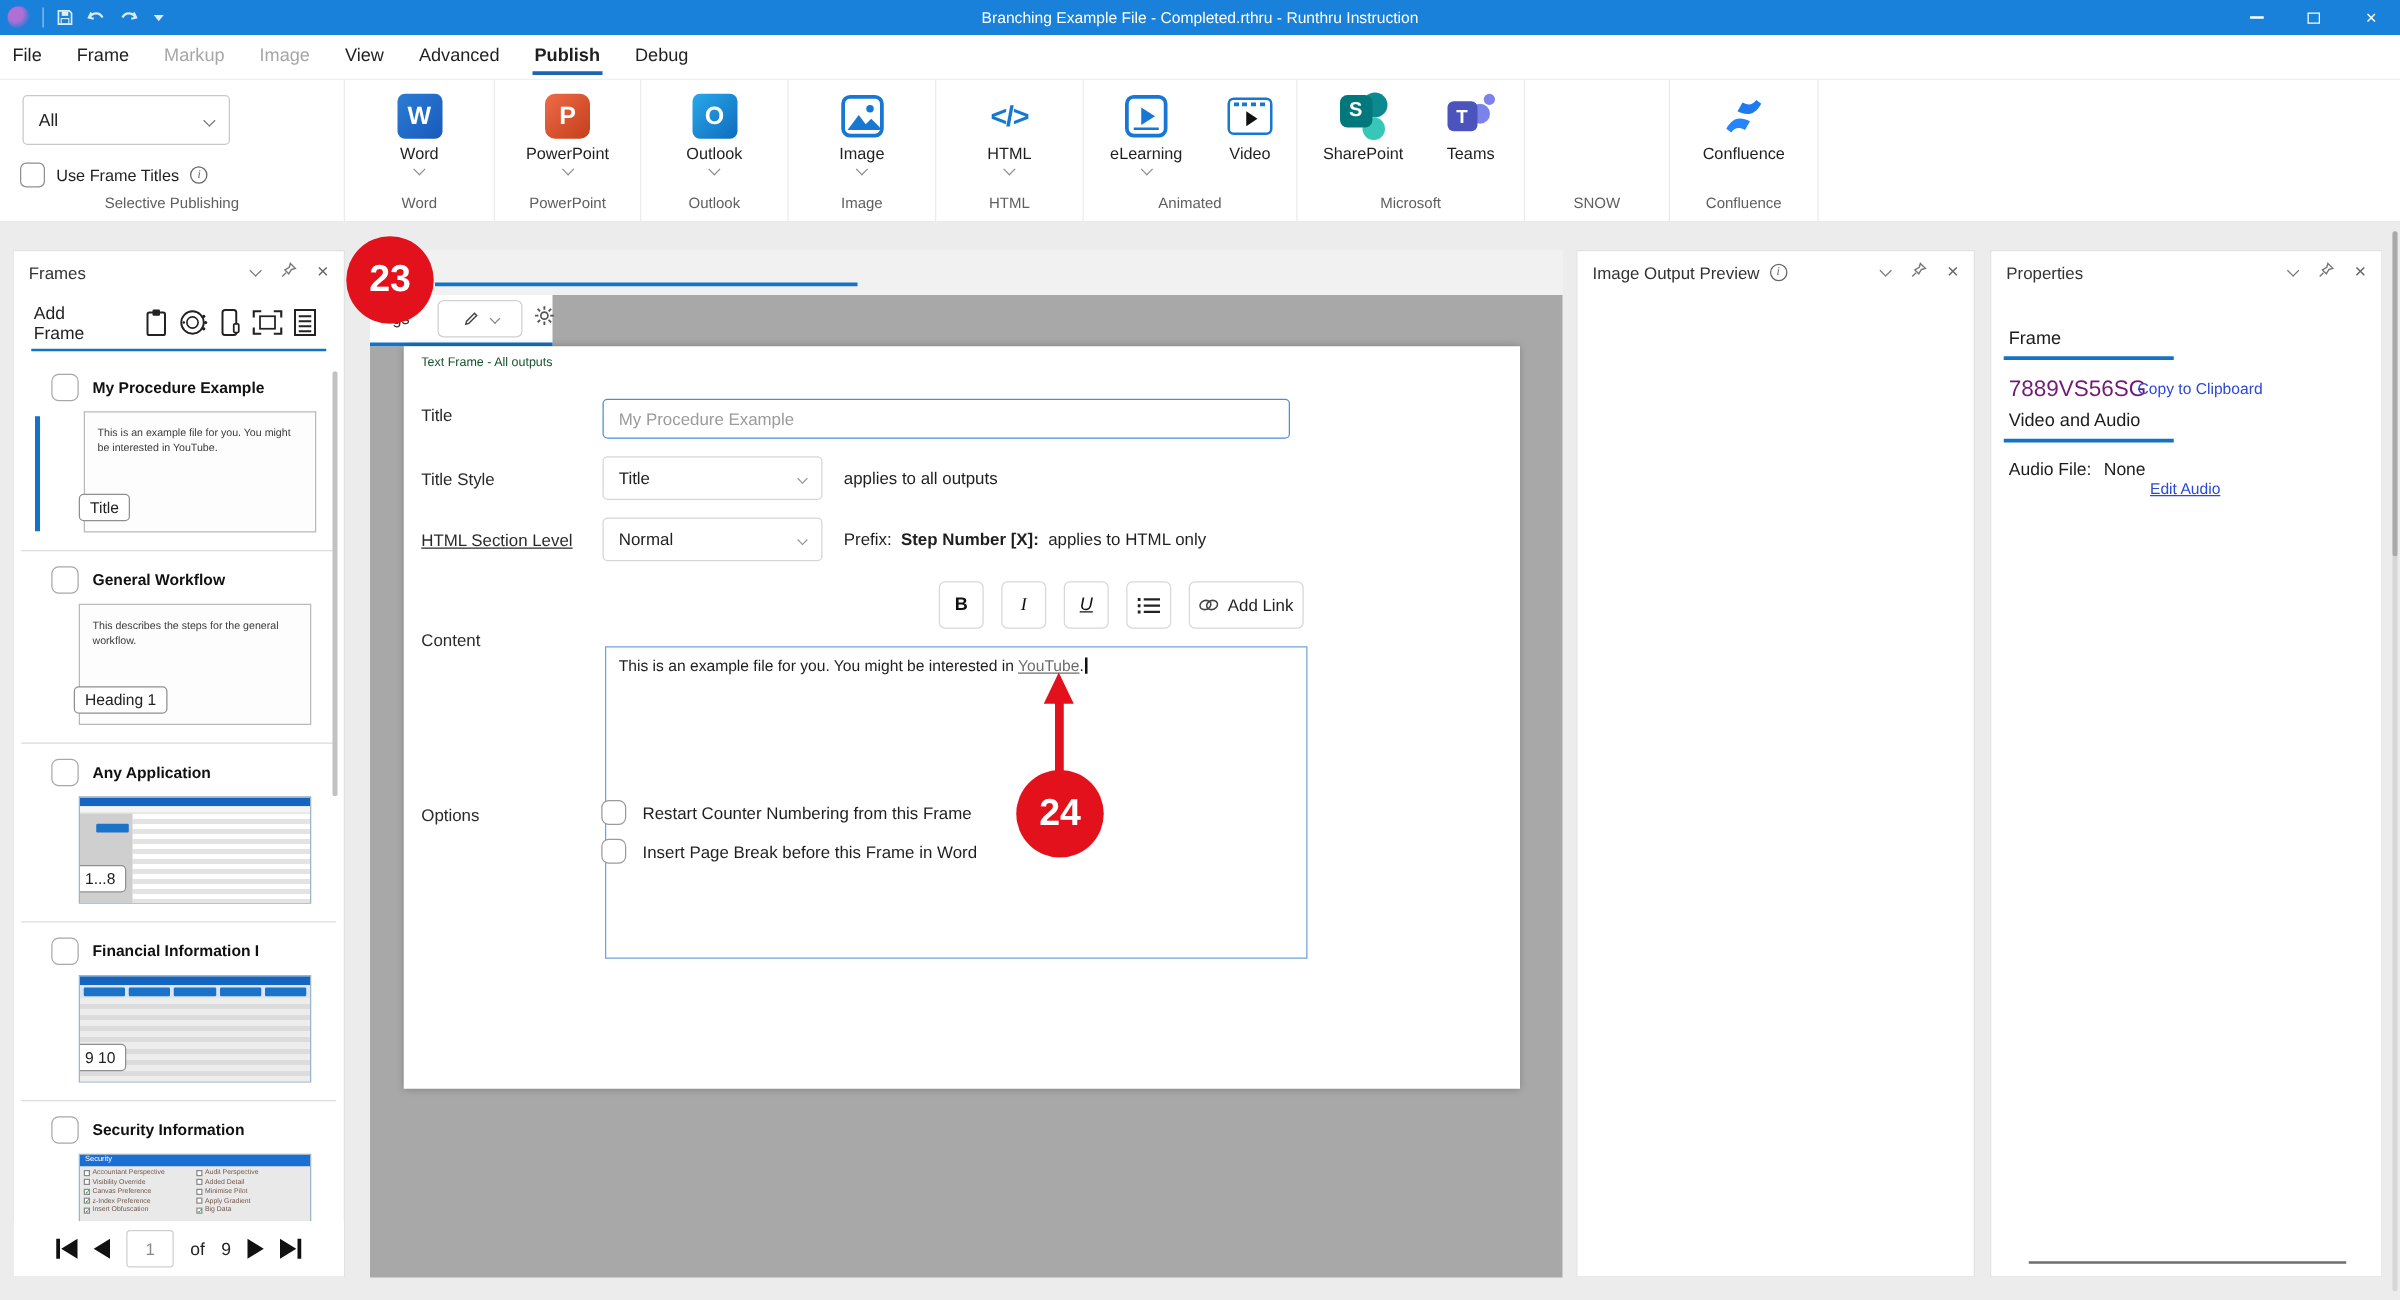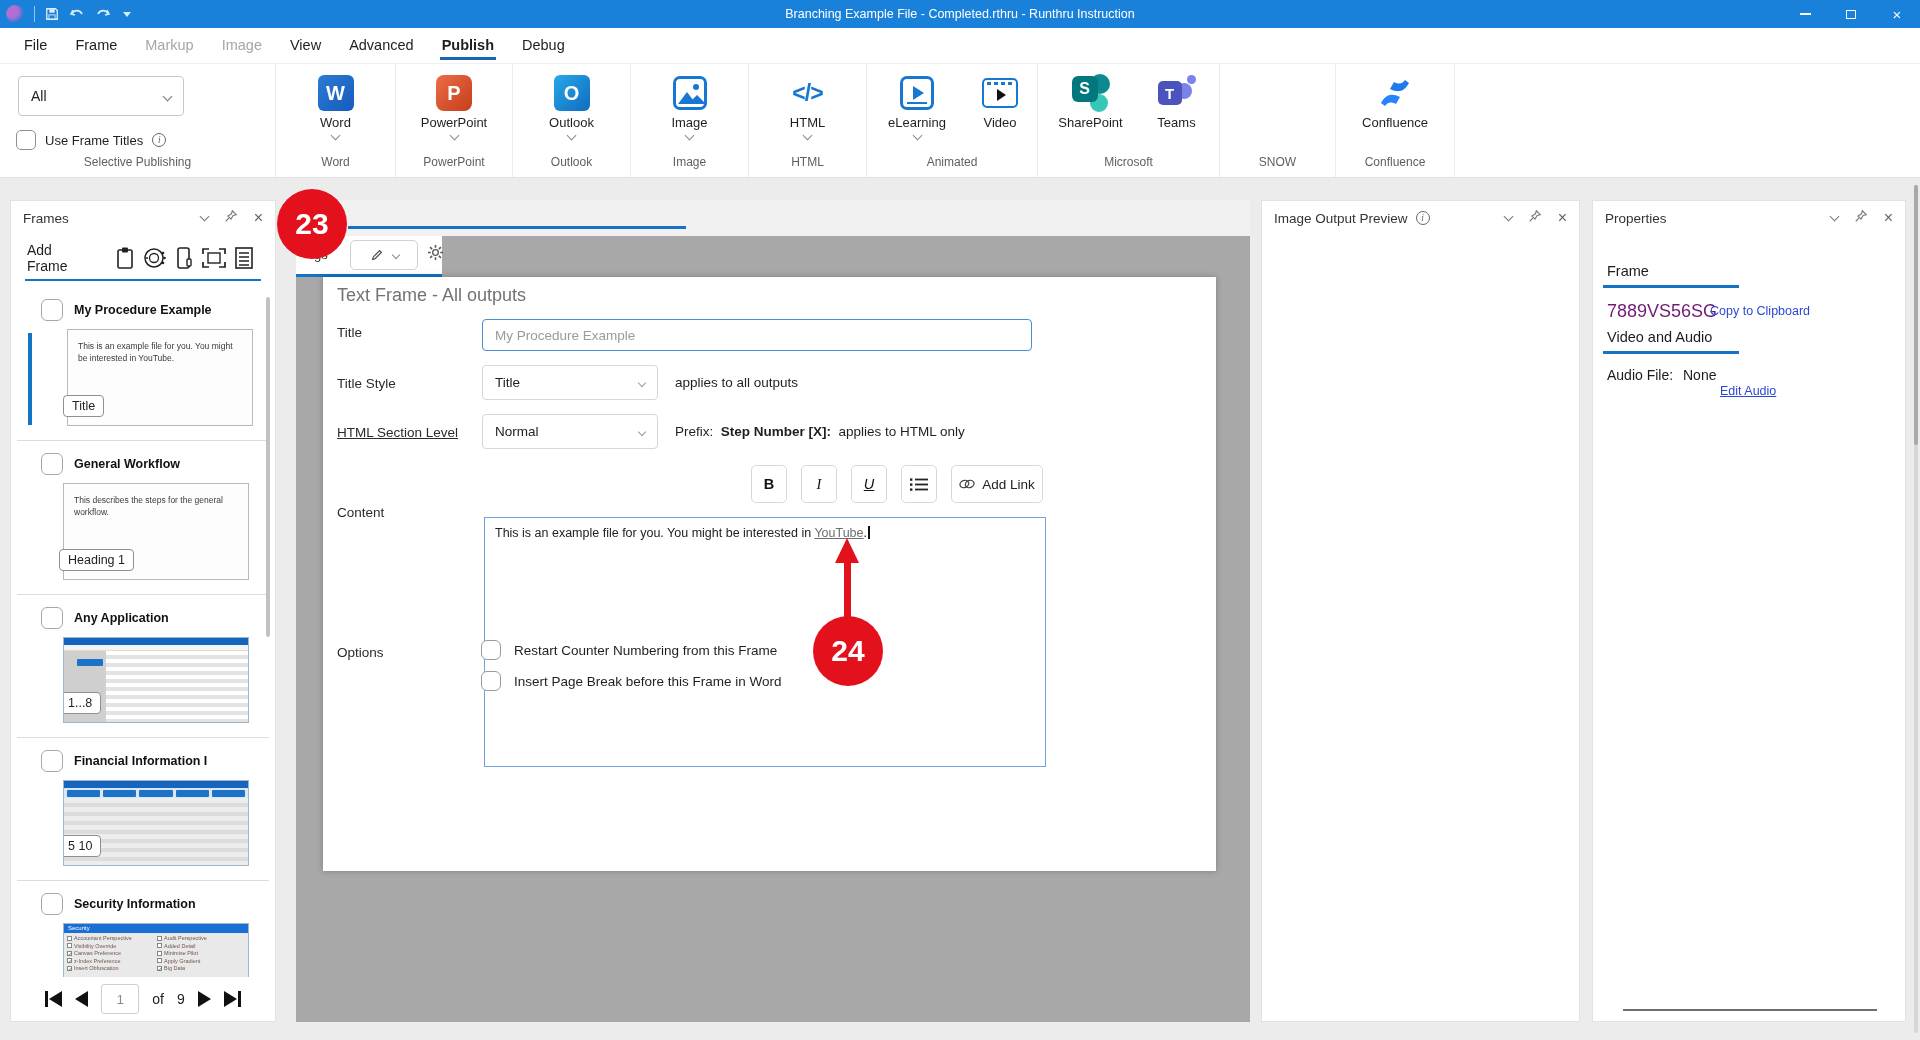--- a/index.html
+++ b/index.html
@@ -20,21 +20,21 @@
     border-top:5px solid #d8ecff; margin-left:2px; }
   .tb-title { position:absolute; left:0; right:0; text-align:center; font-size:12.5px; color:#fff; }
   .tb-controls { position:absolute; right:0; top:0; height:28px; display:flex; }
   .tb-btn { width:46px; height:28px; display:flex; align-items:center; justify-content:center; }
   .tb-min { width:11px; height:1.5px; background:#fff; display:block; }
   .tb-max { width:10px; height:9px; border:1.2px solid #fff; display:block; }
   .tb-close { font-size:15px; color:#fff; line-height:1; }
 
   
   .menubar { position:absolute; left:0; top:28px; width:1920px; height:36px; background:#fff;
-    display:flex; align-items:center; padding-left:14px; gap:8px; border-bottom:1px solid #efefef; }
+    display:flex; align-items:center; padding-left:0; gap:8px; border-bottom:1px solid #efefef; }
   .menu-item { font-size:14.5px; color:#1f1f1f; padding:7px 10px 8px; position:relative; }
   .menu-item.disabled { color:#a6a6a6; }
   .menu-item.active { font-weight:700; }
   .menu-item.active::after { content:""; position:absolute; left:8px; right:8px; bottom:1px; height:3px; background:#1b66b4; }
 
   
   .ribbon { position:absolute; left:0; top:64px; width:1920px; height:114px; background:#fff;
     border-bottom:1px solid #e2e2e2; display:flex; }
   .rgroup { position:relative; height:100%; border-right:1px solid #ececec;
     display:flex; justify-content:center; }
@@ -160,21 +160,21 @@
   .canvas { position:absolute; left:0; top:36px; width:954px; height:786px; background:#a8a8a8; }
   .tools-chunk { position:absolute; left:0; top:36px; width:146px; height:41px; background:#fff; }
   .tools-chunk .tabtail { position:absolute; left:18px; top:11px; font-size:13px; color:#333; }
   .pencil-btn { position:absolute; left:54px; top:4px; width:68px; height:30px; border:1px solid #d0d0d0;
     border-radius:5px; background:#fff; display:flex; align-items:center; justify-content:center; gap:9px; }
   .pencil-btn .chev { width:6px; height:6px; border-color:#888; }
   .gear-btn { position:absolute; left:131px; top:8px; }
   .tools-underline { position:absolute; left:0; bottom:0; width:146px; height:3px; background:#1473c4; }
   .page { position:absolute; left:27px; top:77px; width:893px; height:594px; background:#fff;
     box-shadow:0 0 6px rgba(0,0,0,.25); }
-  .pg-heading { position:absolute; left:14px; top:8px; font-size:18px; color:#737373; }
+  .pg-heading { position:absolute; left:14px; top:8px; font-size:10px; color:#14532d; }
   .flabel { position:absolute; font-size:13.5px; color:#2b2b2b; }
   .title-input { position:absolute; left:159px; top:42px; width:550px; height:32px; border:1px solid #4a8fd4;
     border-radius:4px; padding:0 12px; font-size:13.5px; color:#222; background:#fff; outline:none;
     font-family:"Liberation Sans",sans-serif; }
   .title-input::placeholder { color:#9b9b9b; }
   .dd { position:absolute; width:176px; height:35px; border:1px solid #d6d6d6; border-radius:4px; background:#fff;
     display:flex; align-items:center; padding:0 12px; font-size:13.5px; color:#222; }
   .dd .chev { position:absolute; right:12px; width:6px; height:6px; border-color:#999; }
   .note { position:absolute; font-size:13.5px; color:#1f1f1f; }
   .note b { font-weight:700; }
@@ -517,21 +517,21 @@
       <div class="thumb shot">
         <div class="mini-tb"></div>
         <div class="btnrow">
             <span></span>
             <span></span>
             <span></span>
             <span></span>
             <span></span>
           </div>
         <div class="fin-body"></div>
-        <div class="fbadge">5 10</div>
+        <div class="fbadge">9 10</div>
       </div>
     </div>
 
     <div class="fitem">
       <div class="fitem-head">
         <span class="cbox"></span>
         <span class="fname">Security Information</span>
       </div>
       <div class="thumb shot sec-thumb">
         <div class="sec-tb">Security</div>

